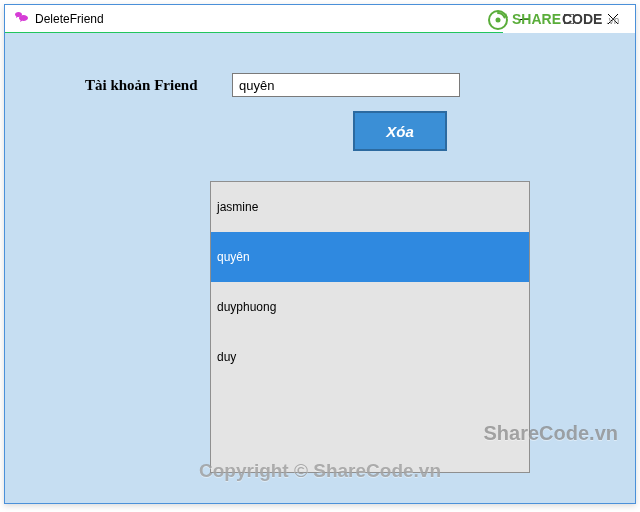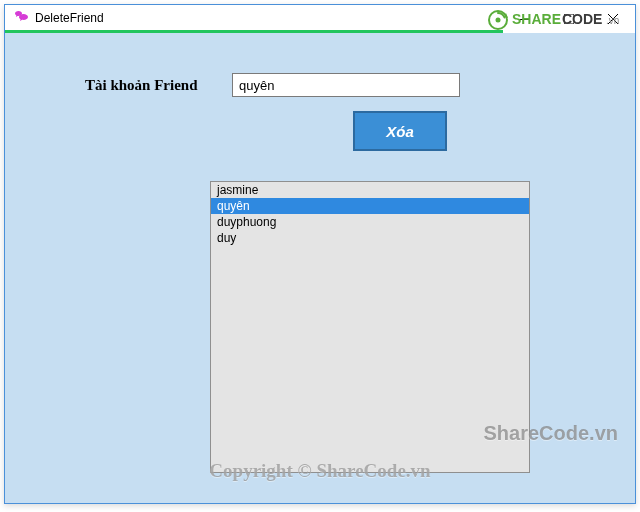--- a/index.html
+++ b/index.html
@@ -21,21 +21,21 @@
     height: 500px;
     border: 1px solid #4a90d9;
     background: #fff;
     box-shadow: 0 2px 6px rgba(0,0,0,0.15);
   }
   .titlebar {
     height: 28px;
     background: #fff;
     display: flex;
     align-items: center;
-    border-bottom: 3px solid #22c55e;
+    border-bottom: 1px solid #22c55e;
     padding-left: 8px;
     position: relative;
   }
   .titlebar .icon {
     display: inline-flex;
     align-items: center;
     margin-right: 6px;
   }
   .titlebar .title {
     font-size: 12px;
@@ -110,21 +110,21 @@
     left: 205px;
     top: 148px;
     width: 320px;
     height: 292px;
     background: #e4e4e4;
     border: 1px solid #8f8f8f;
     overflow: hidden;
     font-size: 12px;
   }
   .listbox .row {
-    padding: 0 6px;
+    padding: 17px 6px;
     line-height: 16px;
     color: #000;
     cursor: pointer;
   }
   .listbox .row.selected {
     background: #2f89e0;
     color: #fff;
   }
   
   .wm-logo {
@@ -145,21 +145,21 @@
     pointer-events: none;
   }
   .wm-text-2 {
     position: absolute;
     left: 0; right: 0;
     top: 460px;
     text-align: center;
     color: rgba(150,150,150,0.75);
     font-size: 19px;
     font-weight: 600;
-    font-family: Liberation Serif, serif;
+    font-family: Liberation Sans, sans-serif;
     text-shadow: 0 1px 0 rgba(255,255,255,0.4);
     pointer-events: none;
   }
 </style>
 </head>
 <body>
 
 <div class="window">
   <div class="titlebar">
     <span class="icon">

